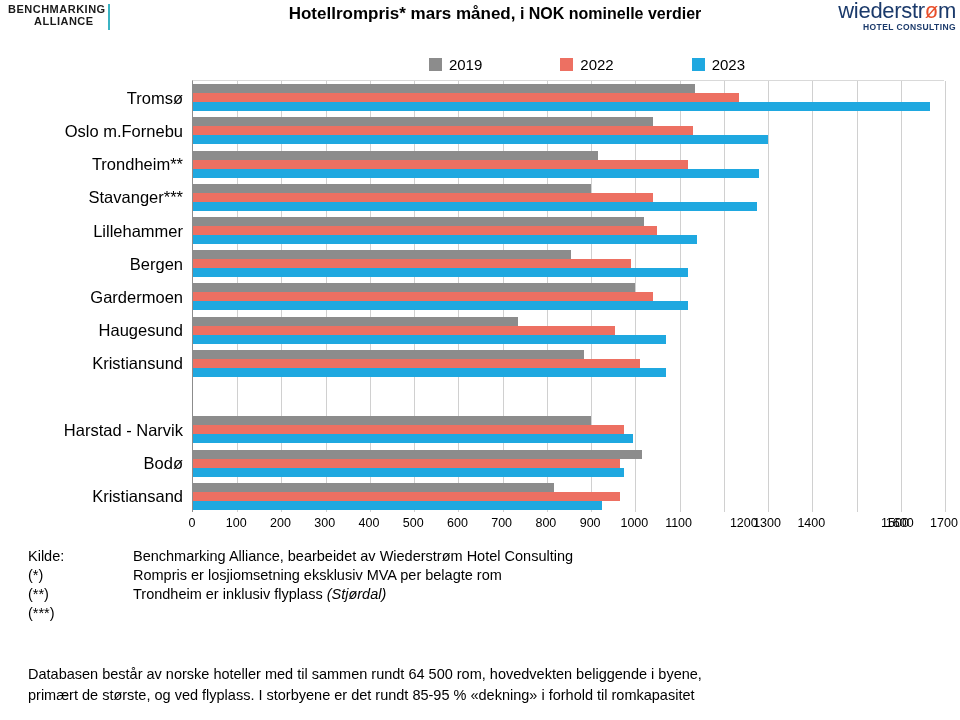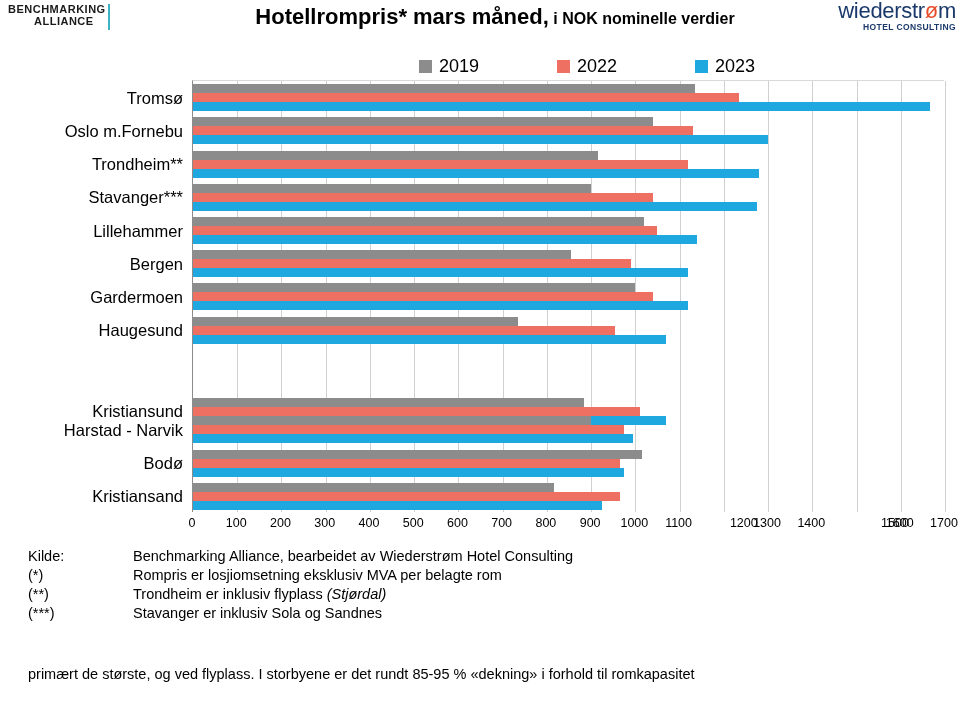--- a/index.html
+++ b/index.html
@@ -53,21 +53,21 @@
 
   #chart-title {
     position: absolute;
     left: 0;
     right: 0;
     top: 4px;
     text-align: center;
     padding-left: 30px;
   }
   #chart-title .main {
-    font-size: 22px;
+    font-size: 17px;
     font-weight: bold;
     color: #000;
   }
   #chart-title .sub {
     font-size: 16px;
     font-weight: bold;
     color: #000;
   }
 
   #logo-right {
@@ -102,21 +102,21 @@
     width: 750px;
     display: flex;
     justify-content: center;
     gap: 44px;
     align-items: center;
   }
   .legend-item {
     display: flex;
     align-items: center;
     gap: 7px;
-    font-size: 18px;
+    font-size: 15px;
     color: #000;
     padding-left: 34px;
   }
   .legend-swatch {
     width: 13px;
     height: 13px;
     display: inline-block;
   }
 
   
@@ -315,21 +315,21 @@
         <div class="bar y2019" style="width: 442.353px; top: 3.11538px; background: rgb(140, 140, 140);"></div>
         <div class="bar y2022" style="width: 460.047px; top: 12.1154px; background: rgb(237, 112, 98);"></div>
         <div class="bar y2023" style="width: 495.435px; top: 21.1154px; background: rgb(31, 168, 224);"></div>
       </div>
       <div class="cat-row" style="top: 232.615px; height: 33.2308px;">
         <div class="cat-label" style="top: 8.61538px;">Haugesund</div>
         <div class="bar y2019" style="width: 325.129px; top: 3.11538px; background: rgb(140, 140, 140);"></div>
         <div class="bar y2022" style="width: 422.447px; top: 12.1154px; background: rgb(237, 112, 98);"></div>
         <div class="bar y2023" style="width: 473.318px; top: 21.1154px; background: rgb(31, 168, 224);"></div>
       </div>
-      <div class="cat-row" style="top: 265.846px; height: 33.2308px; margin-top: 48px;">
+      <div class="cat-row" style="top: 265.846px; height: 33.2308px;">
         <div class="cat-label" style="top: 8.61538px;">Kristiansund</div>
         <div class="bar y2019" style="width: 391.482px; top: 3.11538px; background: rgb(140, 140, 140);"></div>
         <div class="bar y2022" style="width: 446.776px; top: 12.1154px; background: rgb(237, 112, 98);"></div>
         <div class="bar y2023" style="width: 473.318px; top: 21.1154px; background: rgb(31, 168, 224);"></div>
       </div>
       <div class="cat-row" style="top: 332.308px; height: 33.2308px;">
         <div class="cat-label" style="top: 8.61538px;">Harstad - Narvik</div>
         <div class="bar y2019" style="width: 398.118px; top: 3.11538px; background: rgb(140, 140, 140);"></div>
         <div class="bar y2022" style="width: 431.294px; top: 12.1154px; background: rgb(237, 112, 98);"></div>
         <div class="bar y2023" style="width: 440.141px; top: 21.1154px; background: rgb(31, 168, 224);"></div>
@@ -377,19 +377,19 @@
     <div class="fn-row">
       <div class="fn-key">(*)</div>
       <div class="fn-val">Rompris er losjiomsetning eksklusiv MVA per belagte rom</div>
     </div>
     <div class="fn-row">
       <div class="fn-key">(**)</div>
       <div class="fn-val">Trondheim er inklusiv flyplass <span class="ital">(Stjørdal)</span></div>
     </div>
     <div class="fn-row">
       <div class="fn-key">(***)</div>
-      <div class="fn-val">Stavanger er inklusiv Sola og Sandnes</div>
     </div>
   </div>
 
 <div id="description">
+  <div>Databasen består av norske hoteller med til sammen rundt 64 500 rom, hovedvekten beliggende i byene,</div>
   <div>primært de største, og ved flyplass. I storbyene er det rundt 85-95 % «dekning» i forhold til romkapasitet</div>
 </div>
 
 </body></html>

